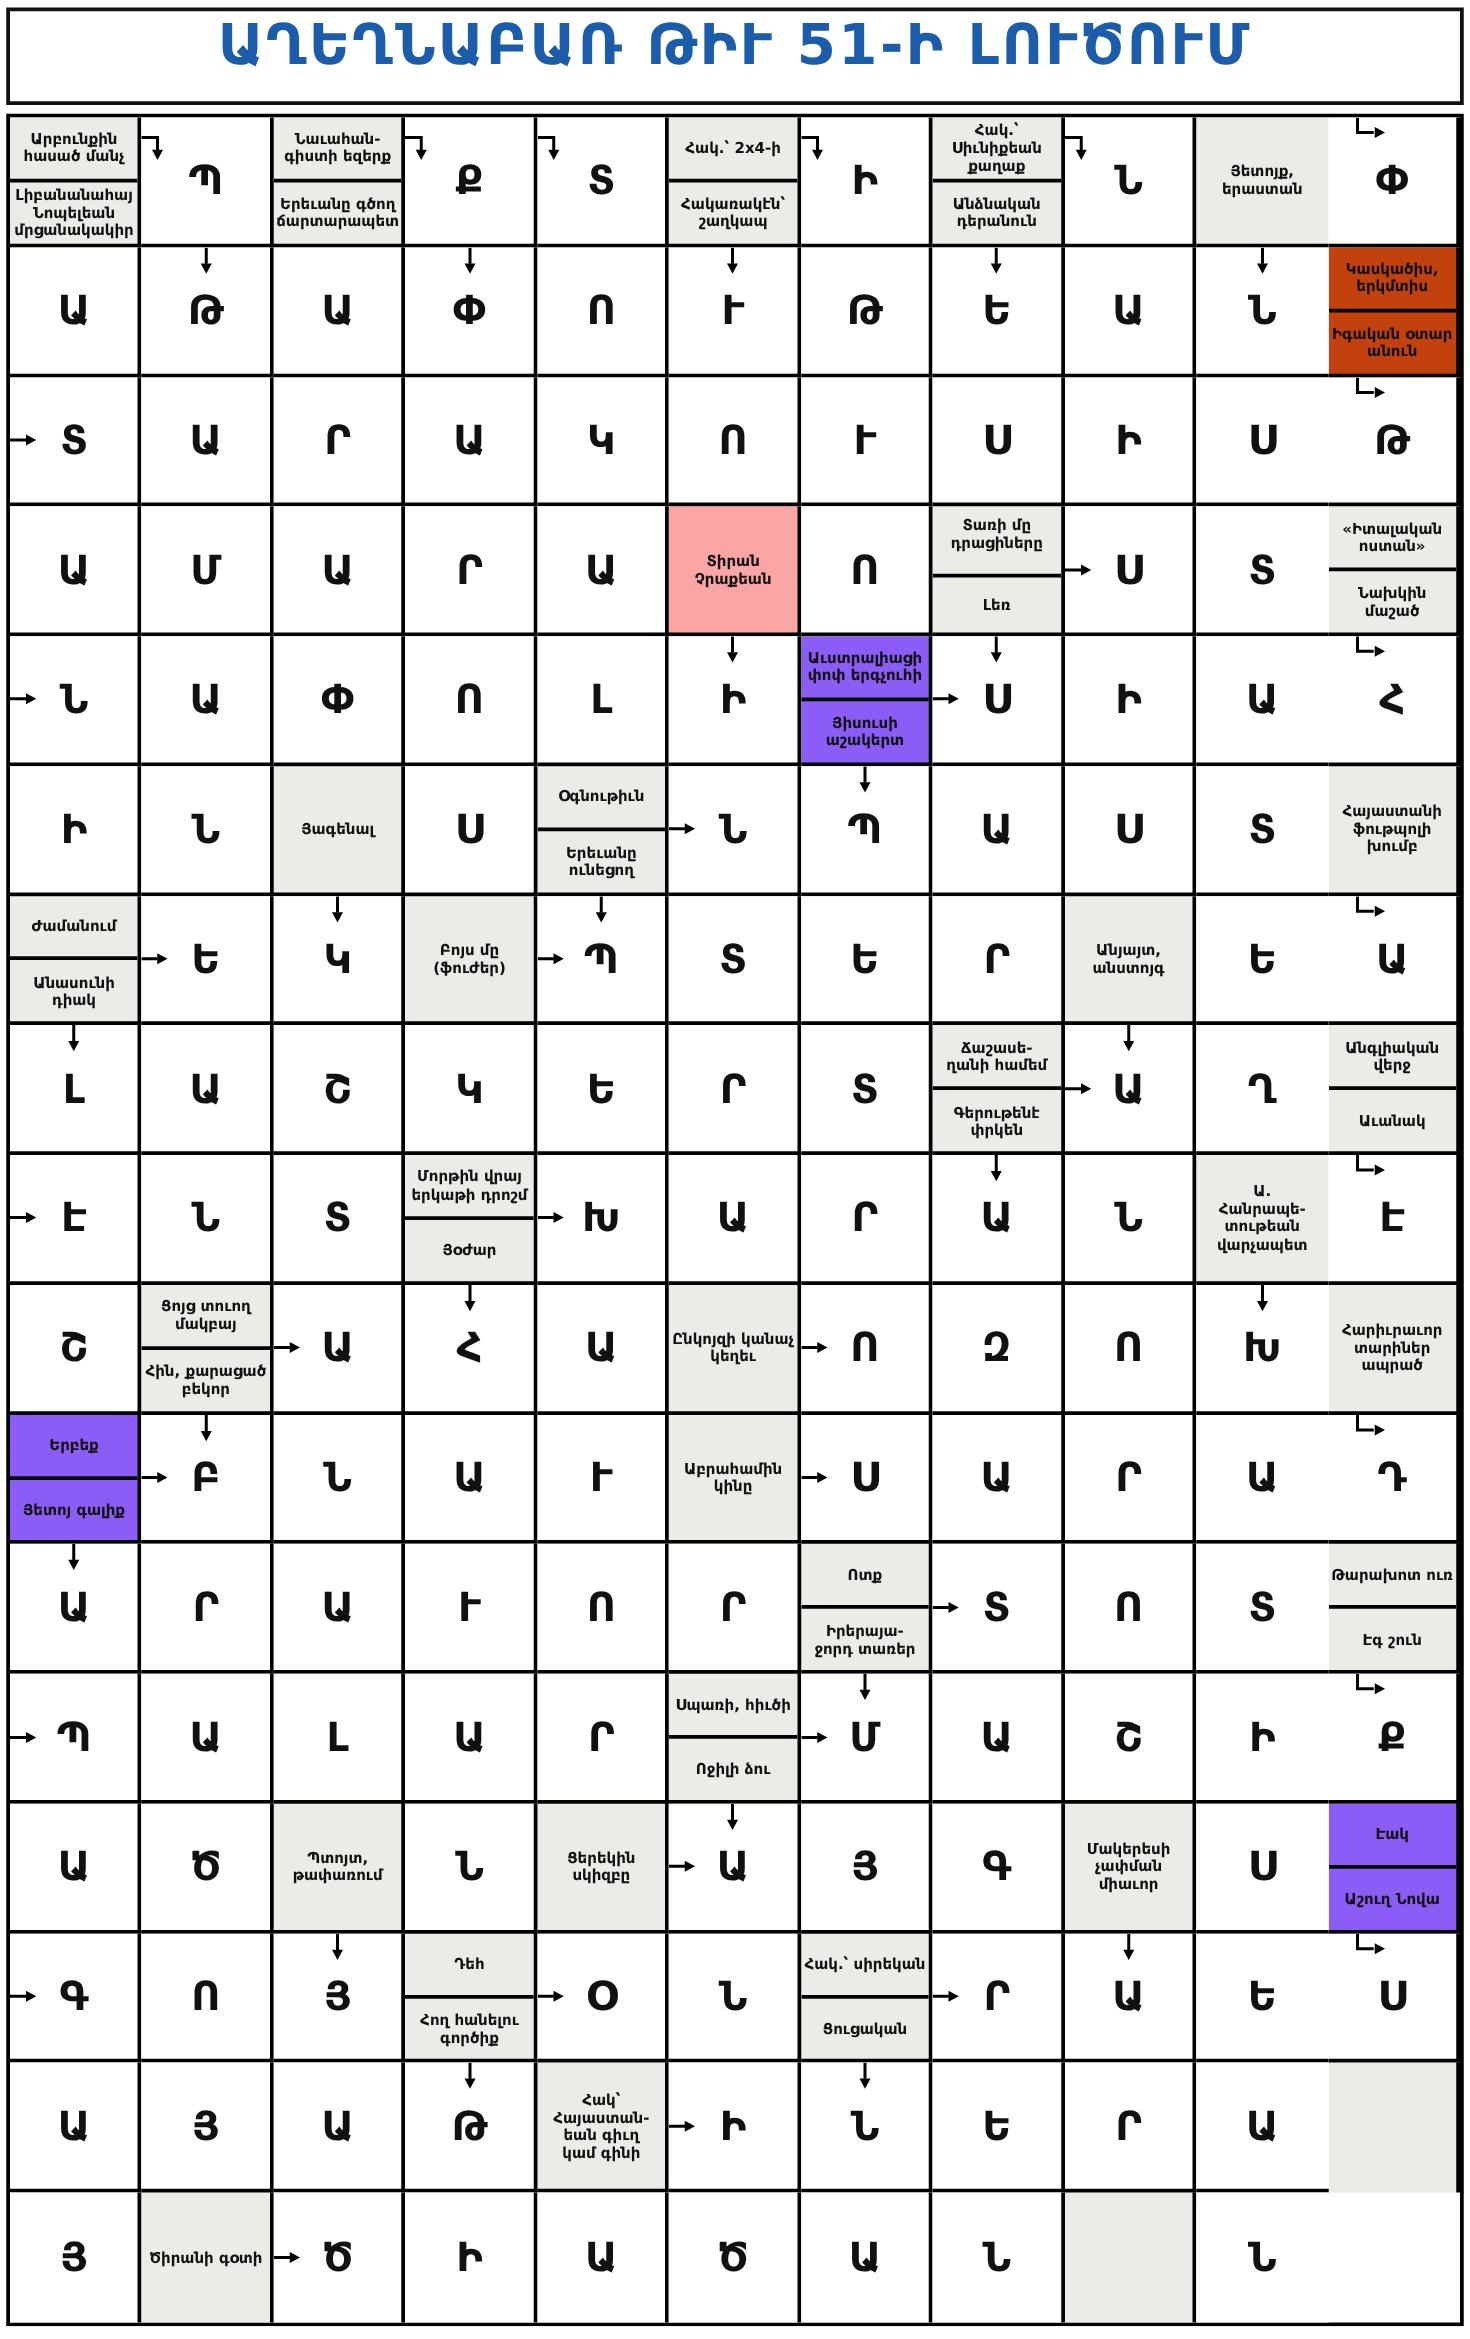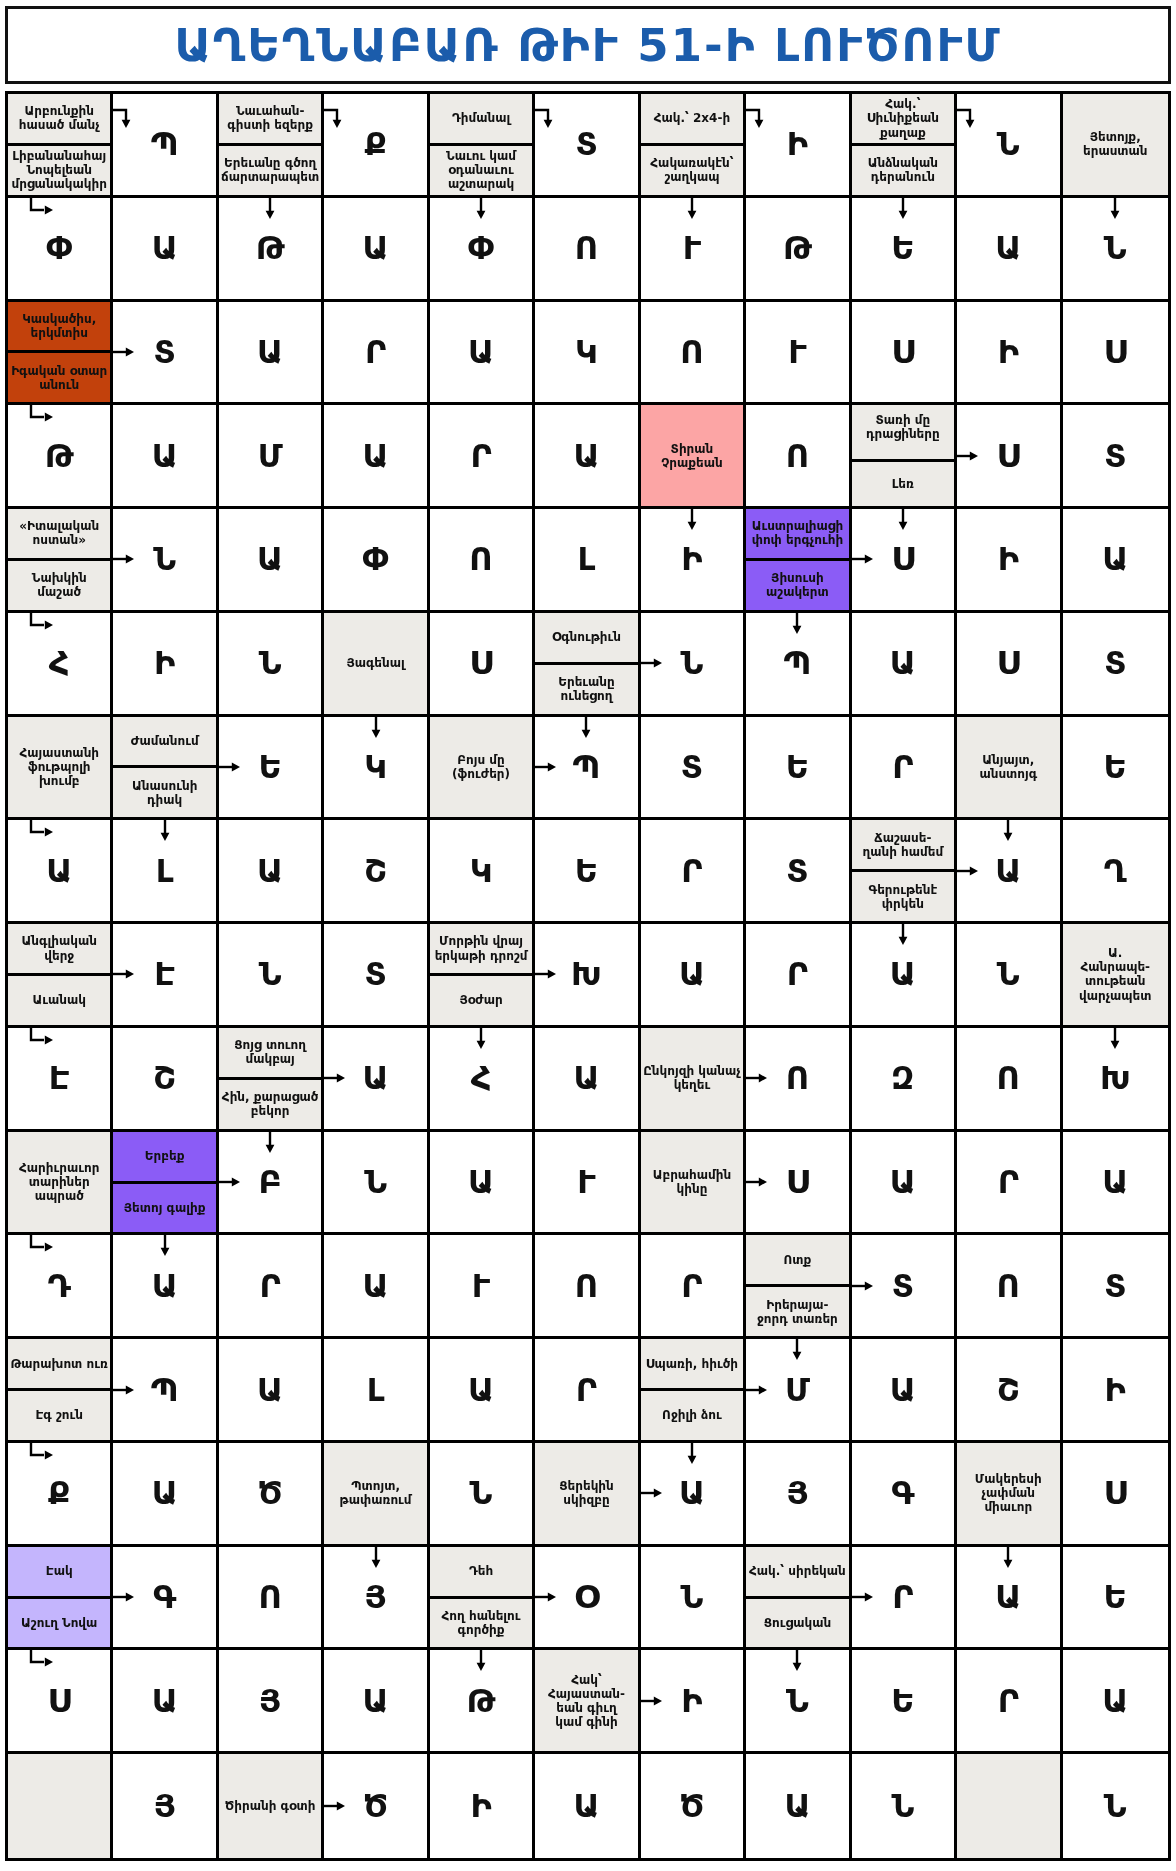--- a/index.html
+++ b/index.html
@@ -1,19 +1,19 @@
 <!DOCTYPE html>
 <html><head>
 <meta charset="utf-8">
 <style>
   html,body{margin:0;padding:0;background:#fff;}
   body{width:1176px;font-family:"DejaVu Sans",sans-serif;color:#111;}
   .page{width:1176px;}
   .title-box{margin:6px 5px 7px 5px;border:3px solid #111;height:78px;
-    display:flex;align-items:center;justify-content:center;box-sizing:border-box;}
+    display:flex;justify-content:center;box-sizing:border-box;}
   .title-box h1{margin:0;font-size:45px;font-weight:bold;letter-spacing:2px;
     font-family:"DejaVu Sans",sans-serif;}
   .grid{margin:0 5px;width:1166px;height:1770px;border:3px solid #000;
     box-sizing:border-box;display:grid;
     grid-template-columns:repeat(11,1fr);grid-template-rows:repeat(17,1fr);}
   .cell{border-right:3px solid #000;border-bottom:3px solid #000;
     box-sizing:border-box;overflow:hidden;}
   .cell.lc{border-right:none;}
   .cell.lr{border-bottom:none;}
   .cell.letter{background:#fff;position:relative;display:flex;
@@ -65,28 +65,20 @@
           <div class="ct">Երեւանը գծող ճարտարապետ</div>
         </div>
       </div>
       <div class="cell letter">
         <svg class="ar cd" width="24" height="26" viewBox="0 0 24 26">
           <path class="st" d="M0 7h13v11"></path>
           <path class="fl" d="M13 25l-4.4-8.2h8.8z"></path>
         </svg>
         <span class="glyph">Ք</span>
       </div>
-      <div class="cell clue" style="background: rgb(237, 235, 231);">
-        <div class="sec">
-          <div class="ct">Դիմանալ</div>
-        </div>
-        <div class="sec">
-          <div class="ct">Նաւու կամ օդանաւու աշտարակ</div>
-        </div>
-      </div>
       <div class="cell letter">
         <svg class="ar cd" width="24" height="26" viewBox="0 0 24 26">
           <path class="st" d="M0 7h13v11"></path>
           <path class="fl" d="M13 25l-4.4-8.2h8.8z"></path>
         </svg>
         <span class="glyph">Տ</span>
       </div>
       <div class="cell clue" style="background: rgb(237, 235, 231);">
         <div class="sec">
           <div class="ct">Հակ.՝ 2x4-ի</div>
@@ -819,21 +811,21 @@
         <span class="glyph">Գ</span>
       </div>
       <div class="cell clue" style="background: rgb(237, 235, 231);">
         <div class="sec">
           <div class="ct">Մակերեսի չափման միաւոր</div>
         </div>
       </div>
       <div class="cell lc letter">
         <span class="glyph">Ս</span>
       </div>
-      <div class="cell clue" style="background: #c4b5fd;">
+      <div class="cell clue" style="background: #8b5cf6;">
         <div class="sec">
           <div class="ct">Էակ</div>
         </div>
         <div class="sec">
           <div class="ct">Աշուղ Նովա</div>
         </div>
       </div>
       <div class="cell letter">
         <svg class="ar lf" width="22" height="14" viewBox="0 0 22 14">
           <path class="st" d="M0 7h13"></path>

